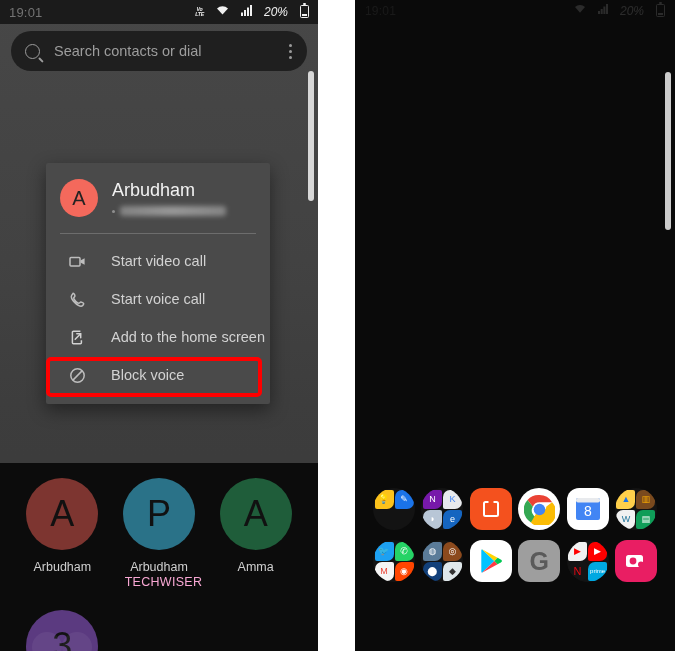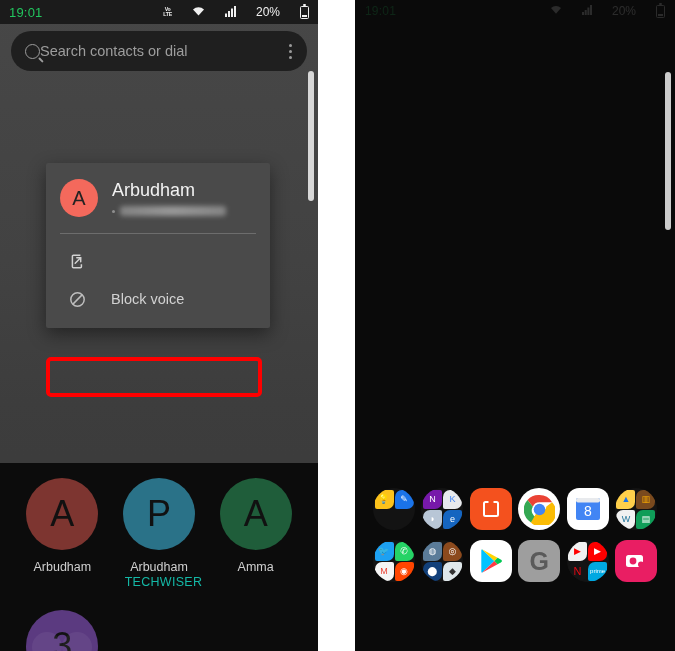--- a/index.html
+++ b/index.html
@@ -4,33 +4,33 @@
 <style>
   html,body{margin:0;padding:0;background:#ffffff;}
   body{width:675px;height:651px;overflow:hidden;font-family:"Liberation Sans",sans-serif;}
   .stage{position:relative;width:675px;height:651px;background:#ffffff;}
 
   
   .phone-left{position:absolute;left:0;top:0;width:318px;height:651px;background:#3f3f3f;overflow:hidden;}
   .dim-bg{position:absolute;inset:0;background:linear-gradient(180deg,#474747 0%,#424242 40%,#3d3d3d 62%,#3c3c3c 70%,#3c3c3c 100%);}
   .dim-bg-lower{position:absolute;left:0;top:463px;width:318px;height:188px;background:#0c0c0c;}
   .statusbar{position:absolute;left:0;top:0;width:318px;height:24px;background:#1b1b1b;display:flex;align-items:center;justify-content:space-between;padding:0 9px;box-sizing:border-box;}
-  .sb-time{color:#22c55e;font-size:13px;letter-spacing:.2px;}
-  .sb-right{display:flex;align-items:center;gap:20px;}
+  .sb-time{color:#737373;font-size:13px;letter-spacing:.2px;}
+  .sb-right{display:flex;gap:12px;font-style:italic;}
   .sb-ic{color:#f0f0f0;font-size:10px;line-height:1;}
   .sb-volte{display:flex;flex-direction:column;align-items:center;justify-content:center;font-size:5.2px;line-height:5.4px;color:#f0f0f0;font-weight:700;letter-spacing:-.2px;}
   .sb-batt{color:#f0f0f0;font-size:12px;}
   .sb-battico{width:7px;height:11px;border:1.3px solid #f0f0f0;border-radius:1.5px;position:relative;}
   .sb-battico:before{content:"";position:absolute;left:1.7px;top:-3px;width:3px;height:2px;background:#f0f0f0;border-radius:1px;}
   .sb-battico:after{content:"";position:absolute;left:0.6px;bottom:0.6px;right:0.6px;height:20%;background:#f0f0f0;}
 
   .searchbar{position:absolute;left:11px;top:31px;width:296px;height:40px;background:#1f1f1f;border-radius:21px;display:flex;align-items:center;box-sizing:border-box;padding:0 10px 0 14px;}
   .s-mag{width:13px;height:13px;border:1.8px solid #9b9b9b;border-radius:50%;position:relative;flex:0 0 auto;}
   .s-mag:after{content:"";position:absolute;right:-5px;bottom:-3px;width:6px;height:1.8px;background:#9b9b9b;transform:rotate(45deg);border-radius:1px;}
-  .s-ph{color:#9d9d9d;font-size:14.5px;flex:1;white-space:nowrap;overflow:hidden;}
+  .s-ph{color:#9d9d9d;font-size:14.5px;margin-left:14px;flex:1;white-space:nowrap;overflow:hidden;}
   .s-dots{display:flex;flex-direction:column;gap:3px;align-items:center;padding:0 5px;}
   .s-dots i{width:3px;height:3px;background:#9b9b9b;border-radius:50%;display:block;}
 
   .lscroll{position:absolute;right:4px;top:71px;width:6px;height:130px;background:#d8d8d8;border-radius:3px;}
 
   
   .menu{position:absolute;left:46px;top:163px;width:224px;background:#4a4a4a;border-radius:2px;box-shadow:0 6px 18px rgba(0,0,0,.45);overflow:hidden;}
   .menu-head{display:flex;align-items:center;padding:16px 0 16px 14px;}
   .m-av{width:38px;height:38px;border-radius:50%;background:#f4695c;color:#222;display:flex;align-items:center;justify-content:center;font-size:20px;flex:0 0 auto;}
   .m-htext{margin-left:14px;}
@@ -46,21 +46,21 @@
   .m-lb{color:#d2d2d2;font-size:14.5px;margin-left:24px;white-space:nowrap;}
 
   .hl-box{position:absolute;left:46px;top:357px;width:216px;height:40px;border:4px solid #ff0000;border-radius:5px;box-sizing:border-box;pointer-events:none;}
 
   
   .contacts{position:absolute;left:0;top:478px;width:318px;}
   .crow{display:flex;justify-content:space-around;align-items:flex-start;padding:0 14px;box-sizing:border-box;}
   .citem{width:92px;display:flex;flex-direction:column;align-items:center;}
   .cav{width:72px;height:72px;border-radius:50%;display:flex;align-items:center;justify-content:center;font-size:36px;color:#111;}
   .cname{color:#cfcfcf;font-size:12.5px;margin-top:10px;text-align:center;line-height:15px;}
-  .csub{color:#14b8a6;font-size:12.5px;text-align:center;line-height:15px;letter-spacing:.3px;margin-left:9px;}
+  .csub{color:#f9a8d4;font-size:12.5px;text-align:center;line-height:15px;letter-spacing:.3px;margin-left:9px;}
   .crow2{position:absolute;left:0;top:610px;width:318px;padding:0 14px;box-sizing:border-box;display:flex;justify-content:space-around;}
   .gav{width:72px;height:72px;border-radius:50%;background:#5b3a80;display:flex;align-items:center;justify-content:center;font-size:36px;color:#121212;position:relative;overflow:hidden;}
   .gav:before{content:"";position:absolute;left:6px;top:22px;width:30px;height:30px;border-radius:50%;background:rgba(255,255,255,.06);}
   .gav:after{content:"";position:absolute;right:6px;top:22px;width:30px;height:30px;border-radius:50%;background:rgba(255,255,255,.06);}
 
   
   .gap{position:absolute;left:318px;top:0;width:37px;height:651px;background:#ffffff;}
 
   
   .phone-right{position:absolute;left:355px;top:0;width:320px;height:651px;background:#0a0a0a;overflow:hidden;}
@@ -155,31 +155,49 @@
           <div class="m-name">Arbudham</div>
           <div class="m-sub">
             <span class="m-bullet"></span>
             <span class="m-blur"></span>
           </div>
         </div>
       </div>
       <div class="m-divider"></div>
       <div class="m-list">
 
-
+        <div class="m-item">
+          <span class="m-ic">
+            <svg width="19" height="19" viewBox="0 0 19 19" fill="none" stroke="#bdbdbd" stroke-width="1.5">
+              <rect x="2" y="5.5" width="10" height="8.5" rx="1"></rect>
+                <path d="M12.4 8.6 16.6 6.2v6.6l-4.2-2.4z" fill="#bdbdbd" stroke="none"></path>
+            </svg>
+          </span>
+          <span class="m-lb">Start video call</span>
+        </div>
+
+        <div class="m-item">
+          <span class="m-ic">
+            <svg width="19" height="19" viewBox="0 0 19 19" fill="none" stroke="#bdbdbd" stroke-width="1.5" stroke-linecap="round">
+              <path d="M5.2 3.2c1 0 1.7 2.2 1.7 2.9 0 .8-1.2 1.2-1.2 2 0 1.5 3.6 5.2 5.1 5.2.8 0 1.2-1.2 2-1.2.7 0 2.9.7 2.9 1.7 0 1-1.5 2.4-2.6 2.4-3.5 0-9.8-6.3-9.8-9.8 0-1.1 1.4-2.6 1.9-3.2z"></path>
+            </svg>
+          </span>
+          <span class="m-lb">Start voice call</span>
+        </div>
 
 
         <div class="m-item">
           <span class="m-ic">
             <svg width="19" height="19" viewBox="0 0 19 19" fill="none" stroke="#d2d2d2" stroke-width="1.5">
               <path d="M12.4 3.2H5.4a1 1 0 0 0-1 1v10.6a1 1 0 0 0 1 1h7a1 1 0 0 0 1-1v-2.6"></path>
               <path d="M7.2 11.2 12.6 5.8" stroke-linecap="round"></path>
               <path d="M8.8 5.8h3.9v3.9" stroke-linecap="round" stroke-linejoin="round"></path>
             </svg>
           </span>
+          <span class="m-lb">Add to the home screen</span>
         </div>
 
 
         <div class="m-item">
           <span class="m-ic">
             <svg width="19" height="19" viewBox="0 0 19 19" fill="none" stroke="#bdbdbd" stroke-width="1.5">
               <circle cx="9.5" cy="9.5" r="6.7"></circle>
                 <path d="M4.9 14.1 14.1 4.9"></path>
             </svg>
           </span>

